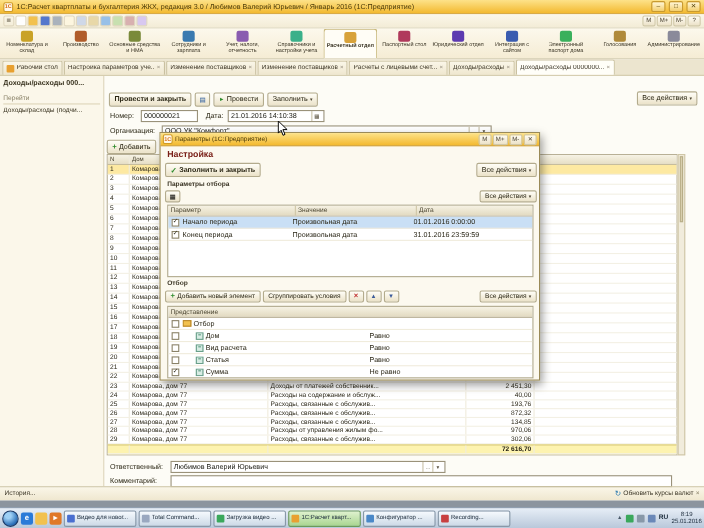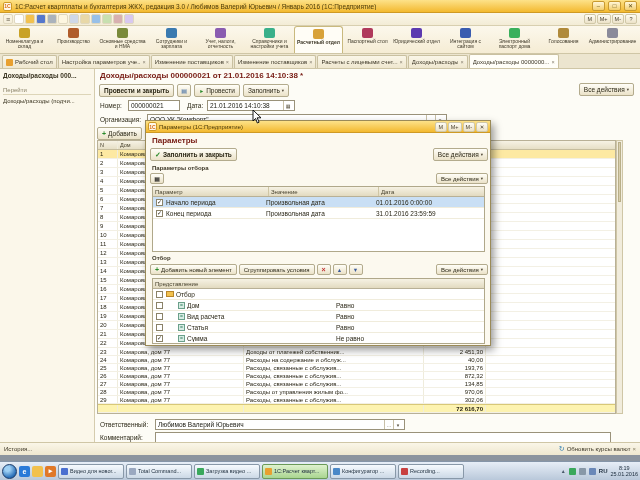--- a/index.html
+++ b/index.html
@@ -237,21 +237,20 @@
 
   <div class="abs sidebar">
     <div class="sbtitle">Доходы/расходы 000...</div>
     <div class="sbnav">Перейти</div>
     <div id="sblinks">
         <div class="sblink">Доходы/расходы (подчи...</div>
       </div>
   </div>
 
   <div class="abs main">
-    <div class="doctitle">Доходы/расходы 000000021 от 21.01.2016 14:10:38 *</div>
     <div class="btn" style="position:absolute;right:6px;top:14px;">
         <span>Все действия</span>
         <span class="chev">▾</span>
       </div>
     <div class="cmdbar">
       <div class="btn bold">
           <span>Провести и закрыть</span>
         </div>
       <div class="ibtn">
           <span style="color:#2a5a9a">▤</span>
@@ -535,21 +534,21 @@
     <div class="dlgtitle">
       <div class="appico">1С</div>
       <div class="t">Параметры (1С:Предприятие)</div>
       <div id="dlgbtns" style="display:flex;gap:1px;">
           <div class="wbtn2">M</div>
           <div class="wbtn2">M+</div>
           <div class="wbtn2">M-</div>
           <div class="wbtn2">✕</div>
         </div>
     </div>
-    <div class="dheading">Параметры</div>
+    <div class="dheading">Настройка</div>
     <div class="dcmd">
       <div class="btn bold">
           <span class="gplus">✓</span>
           <span>Заполнить и закрыть</span>
         </div>
       <div class="spacer"></div>
       <div class="btn">
           <span>Все действия</span>
           <span class="chev">▾</span>
         </div>

